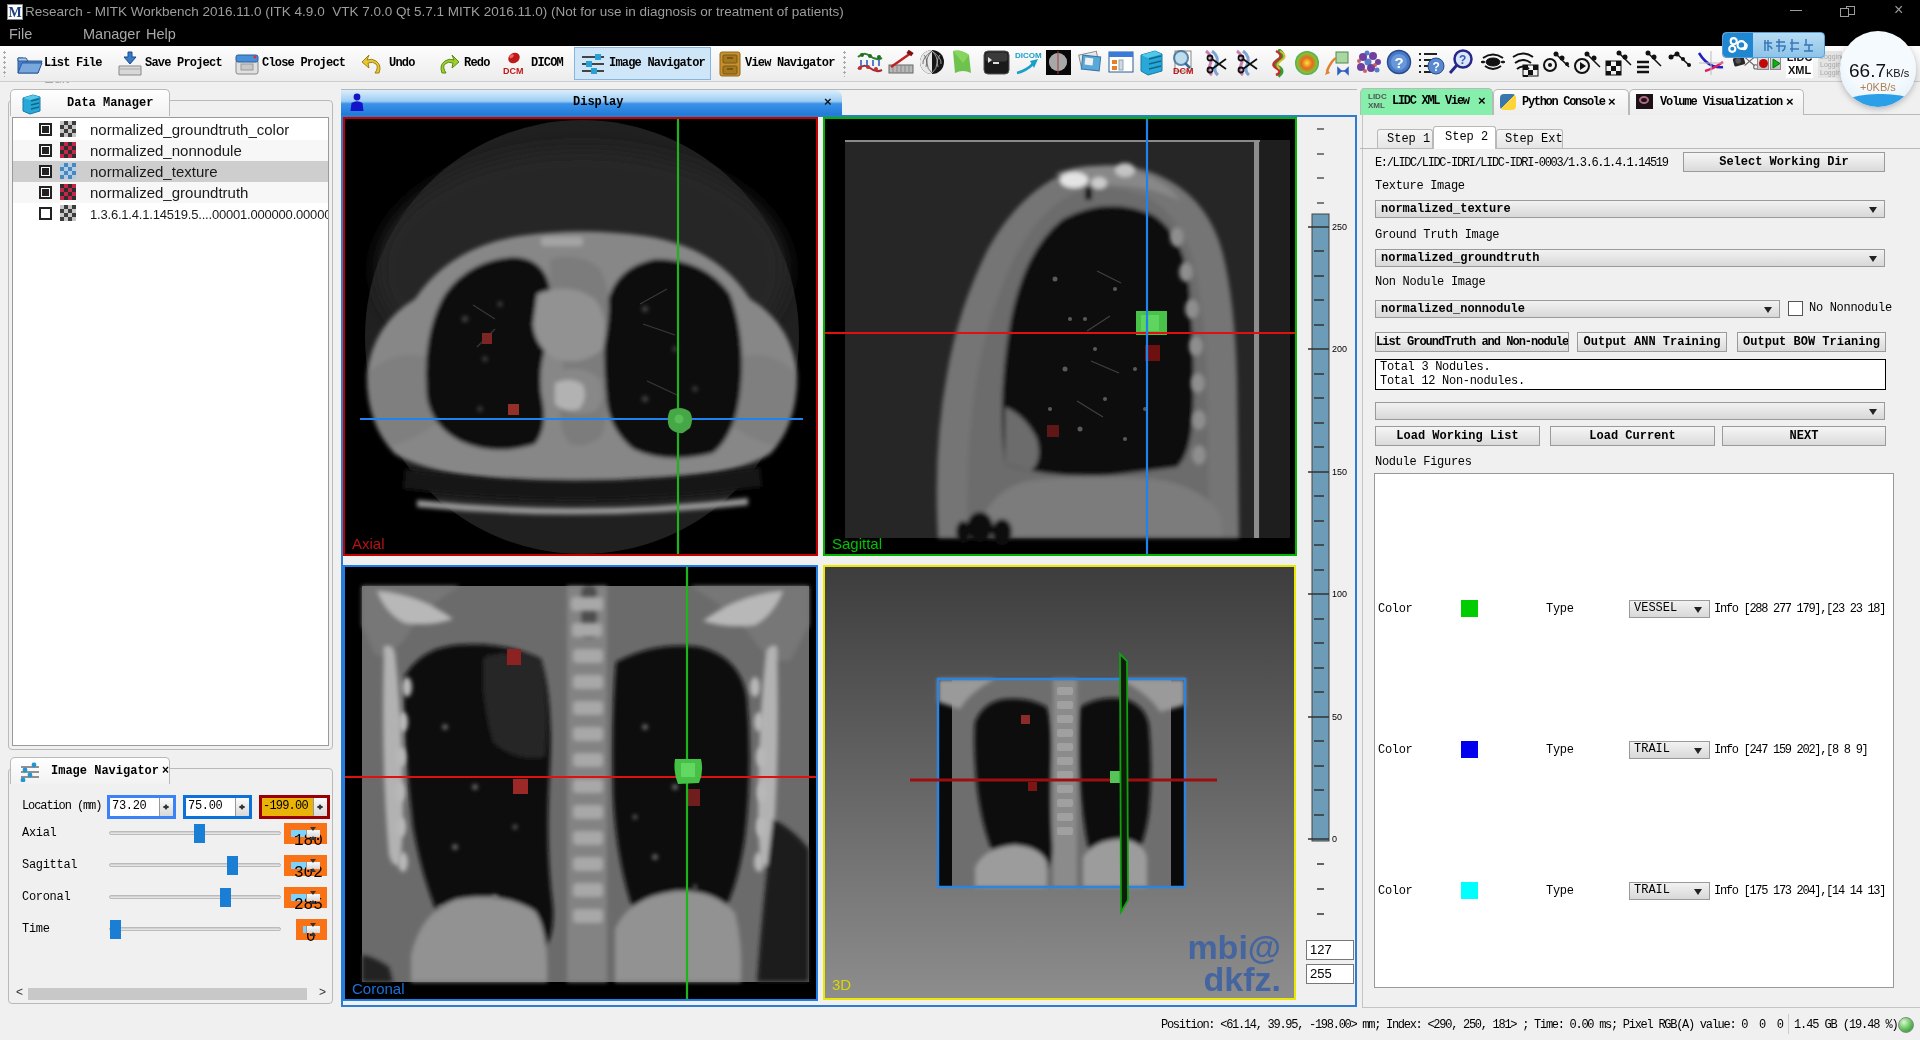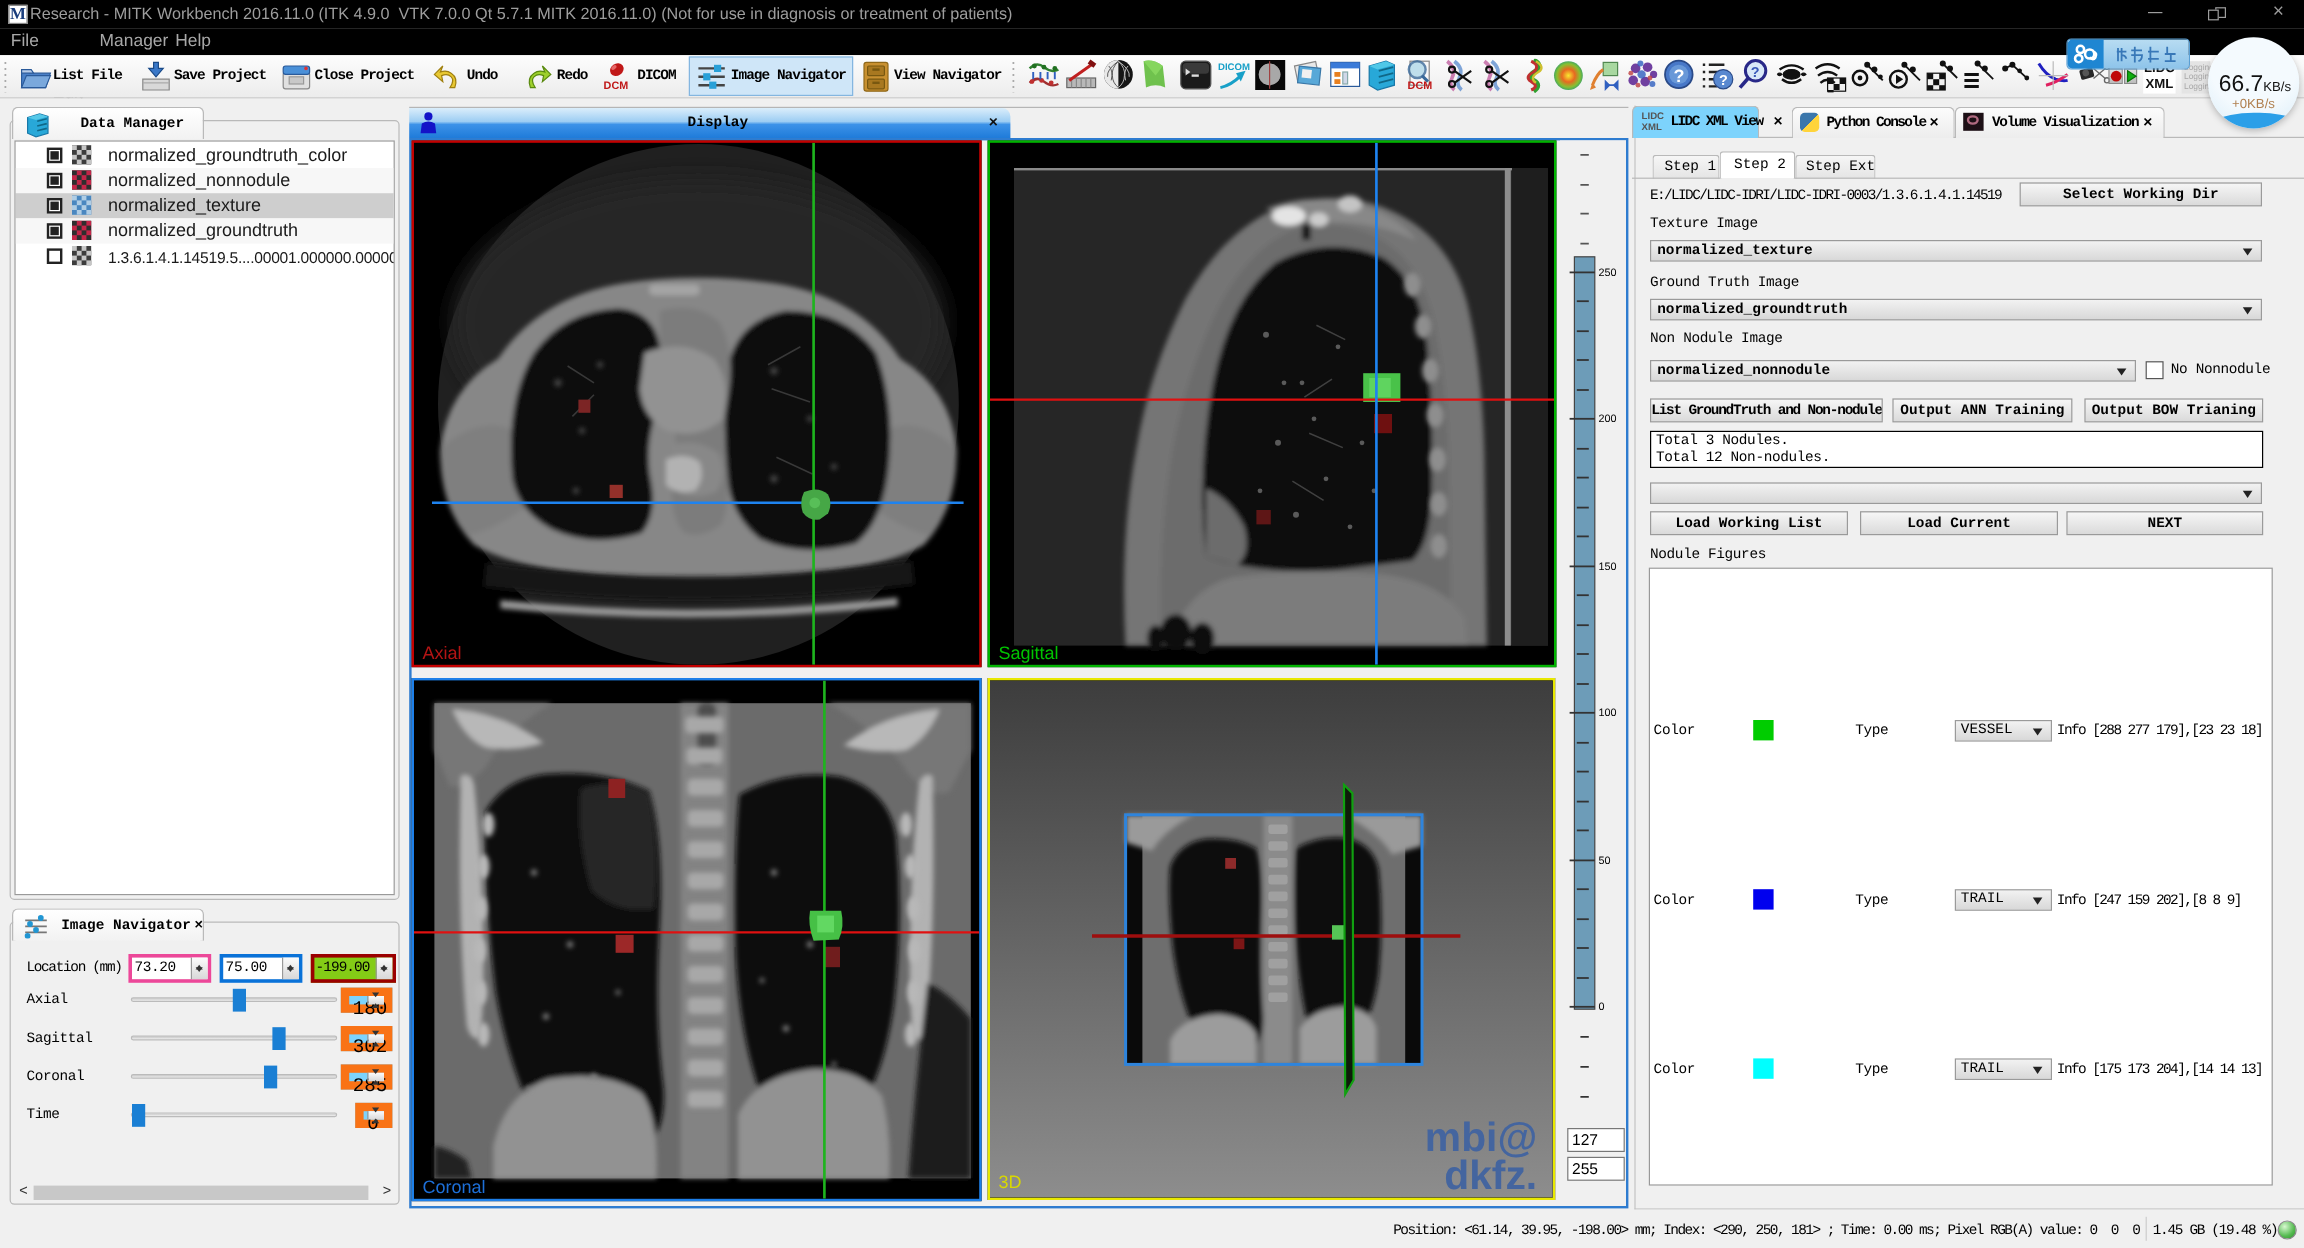--- a/index.html
+++ b/index.html
@@ -506,29 +506,29 @@
         <circle cx="6" cy="8" r="2.4"></circle>
         <circle cx="11" cy="13" r="2.4"></circle>
         <circle cx="4" cy="18" r="2.4"></circle>
       </g>
   </svg>
   <span style="position:absolute; left:40px; top:6px; font-family:'Liberation Mono',monospace; font-weight:bold; font-size:12px;">Image Navigator</span>
   <span style="position:absolute; left:151px; top:5px; font-size:12px; font-weight:bold;">×</span>
 </div>
 <div id="imgnav">
   <span class="lbl" style="left:22px; top:799px; letter-spacing:-1.1px;">Location (mm)</span>
-  <div class="abs" style="left:107px; top:795px; width:69px; height:24px; border:3px solid #ec4899; background:#fff;">
+  <div class="abs" style="left:107px; top:795px; width:69px; height:24px; border:3px solid #3b82f6; background:#fff;">
       <span class="lbl" style="left:2px; top:1px;">73.20</span>
       <span class="spinbtn" style="top:0; right:0; bottom:0;"></span>
     </div>
   <div class="abs" style="left:183px; top:795px; width:69px; height:24px; border:3px solid #0a72d8; background:#fff;">
       <span class="lbl" style="left:2px; top:1px;">75.00</span>
       <span class="spinbtn" style="top:0; right:0; bottom:0;"></span>
     </div>
-  <div class="abs" style="left:259px; top:795px; width:71px; height:24px; border:3px solid #9b0000; background:#84cc16;">
+  <div class="abs" style="left:259px; top:795px; width:71px; height:24px; border:3px solid #9b0000; background:#eab308;">
       <span class="lbl" style="left:1px; top:1px; letter-spacing:-0.8px;">-199.00</span>
       <span class="spinbtn" style="top:0; right:0; bottom:0;"></span>
     </div>
 
   <span class="lbl" style="left:22px; top:826px;">Axial</span>
   <div class="slider-h" style="left:109px; top:831px; width:172px;"></div>
   <div class="shandle" style="left:194px; top:824px;"></div>
   <div class="spin" style="left:284px; top:823px; width:43px; height:21px;">
       <span style="position:absolute; left:3px; top:2px;">180</span>
       <span class="spinbtn"></span>
@@ -859,21 +859,21 @@
     <div class="abs" style="left:6px; top:847px; width:48px; height:20px; background:#fff; border:1px solid #777; font-size:13px; padding:1px 0 0 3px;">255</div>
   </div>
   </div>
 </div>
 
 <div id="rightpanel">
   <div class="abs" style="left:1360px; top:114px; width:560px; height:1px; background:#b9b9b9;"></div>
   <div class="abs" style="left:1362px; top:88px; width:1px; height:920px; background:#c4c4c4;"></div>
   <div class="abs" style="left:1362px; top:1007px; width:558px; height:1px; background:#c4c4c4;"></div>
 
-  <div class="tab" style="left:1360px; top:88px; width:106px; height:27px; background:#7dd3fc; z-index:3;">
+  <div class="tab" style="left:1360px; top:88px; width:133px; height:27px; background:#86efac; z-index:3;">
     <span class="abs" style="left:7px; top:3px; width:24px; font-size:8px; line-height:9px; color:#555; font-weight:bold;">LIDC XML</span>
     <span class="abs" style="left:31px; top:5px; font-family:'Liberation Mono',monospace; font-weight:bold; font-size:12px; white-space:nowrap; letter-spacing:-1.3px;">LIDC XML View</span>
     <span class="abs" style="left:117px; top:4px; font-size:13px; font-weight:bold;">×</span>
   </div>
   <div class="tab" style="left:1493px; top:89px; width:136px; height:26px; background:linear-gradient(#fcfcfc,#ededed); z-index:2;">
     <span class="abs" style="left:6px; top:4px; width:16px; height:16px; border-radius:4px; background:linear-gradient(135deg,#3a76ab 50%,#ffd43b 50%);"></span>
     <span class="abs" style="left:28px; top:5px; font-family:'Liberation Mono',monospace; font-weight:bold; font-size:12px; white-space:nowrap; letter-spacing:-1.3px;">Python Console</span>
     <span class="abs" style="left:114px; top:4px; font-size:13px; font-weight:bold;">×</span>
   </div>
   <div class="tab" style="left:1629px; top:89px; width:175px; height:26px; background:linear-gradient(#fcfcfc,#ededed); z-index:2;">

